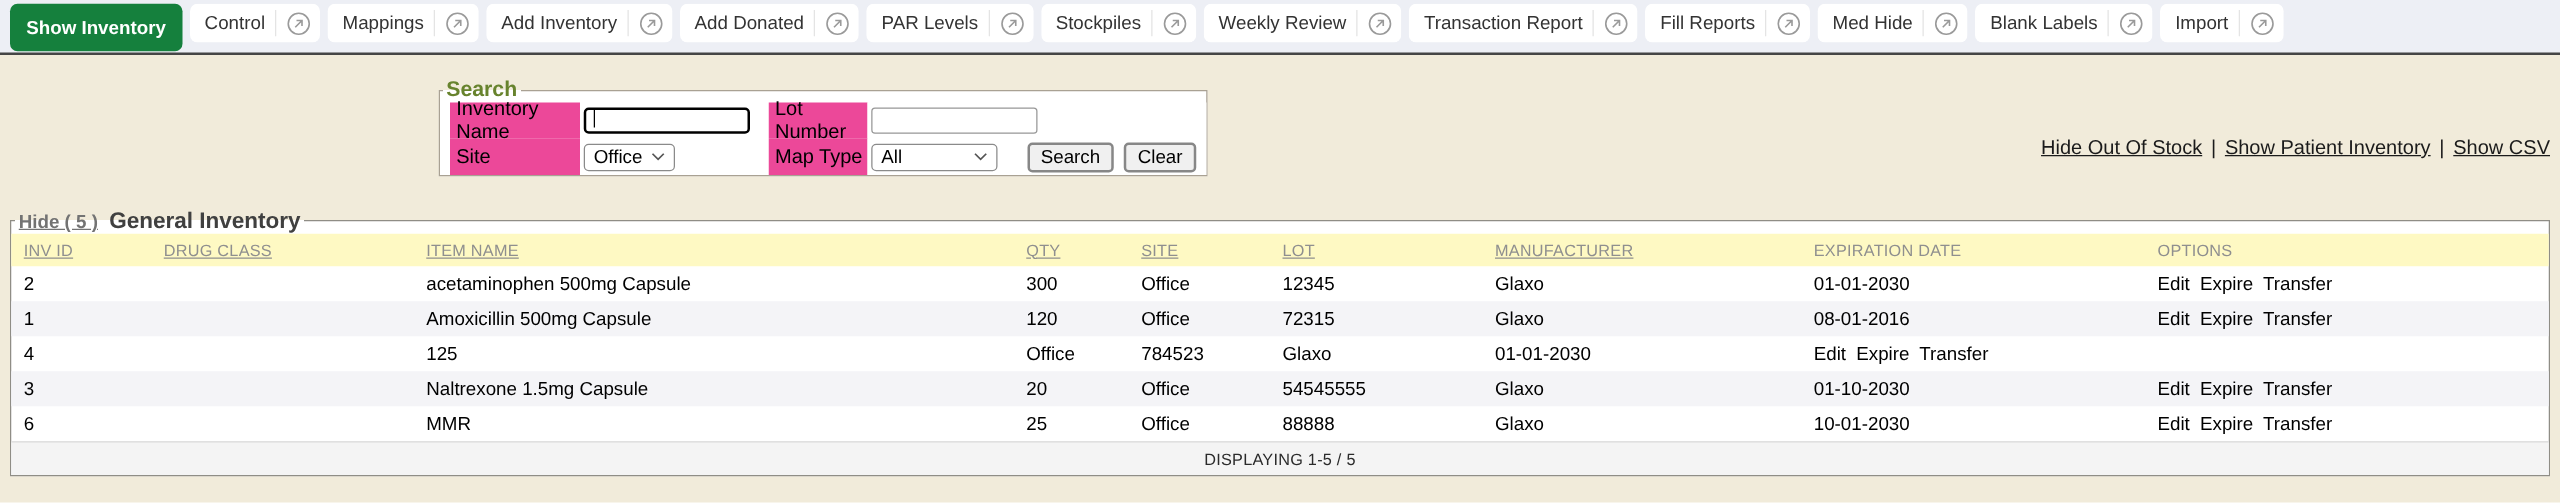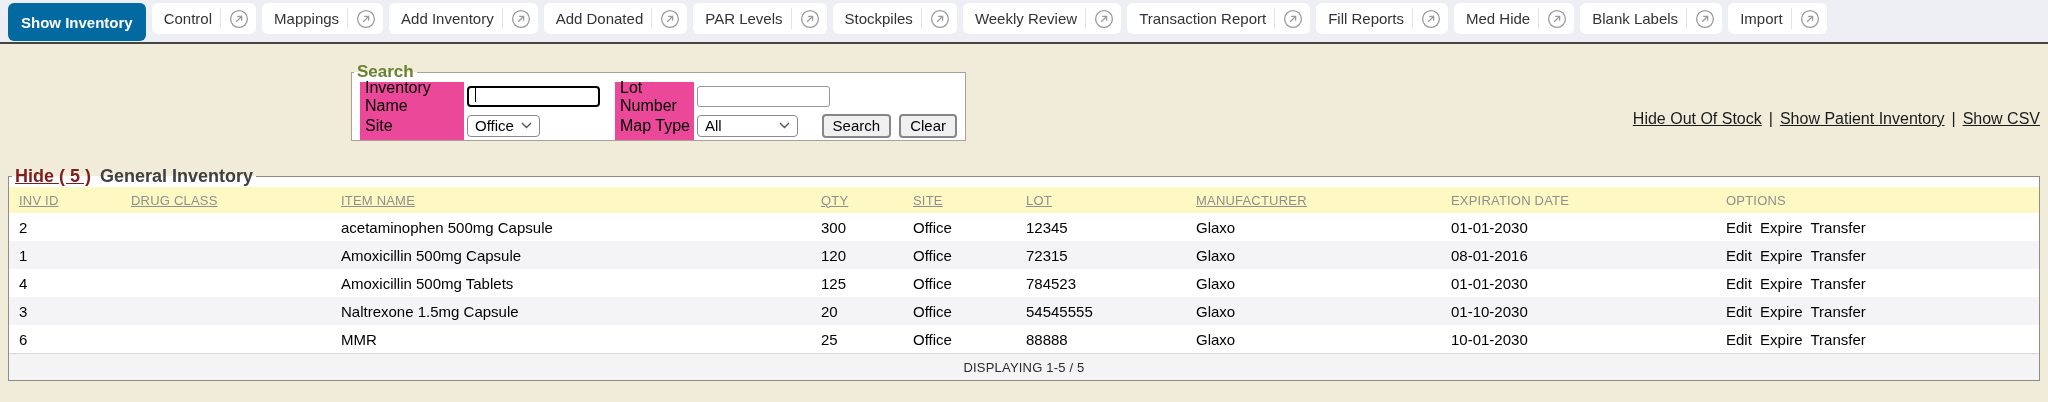--- a/index.html
+++ b/index.html
@@ -22,21 +22,21 @@
     cursor: pointer; flex: 0 0 auto;
   }
   .tab-top { height: 7px; background: #5596d5; }
   .tab-body {
     height: 31px; background: #ffffff; display: flex; align-items: center;
     padding: 0 7px 0 12px; gap: 8px; font-size: 15px; color: #333333;
   }
   .tab-sep { width: 1px; align-self: stretch; margin: 5px 0; background: #e4e4e4; }
   .popout { display: flex; align-items: center; }
   .tab.active {
-    background: #0369a1; height: 38px; flex-direction: row; align-items: center;
+    background: #15803d; height: 38px; flex-direction: row; align-items: center;
     padding: 0 13px; border-radius: 6px;
   }
   .tab.active .tab-label { color: #ffffff; font-weight: bold; font-size: 15px; }
 
   
   fieldset.search-fs {
     position: absolute; left: 351px; top: 62px; width: 615px;
     border: 1px solid #a9a193; padding: 0; margin: 0; background: #ffffff;
   }
   fieldset.search-fs legend {
@@ -79,21 +79,21 @@
   .top-links .sep { text-decoration: none; }
 
   
   fieldset.inv-fs {
     position: absolute; left: 8px; top: 166px; width: 2032px;
     border: 1px solid #8f8d86; padding: 0; margin: 0; background: #ffffff;
   }
   fieldset.inv-fs legend {
     display: flex; align-items: baseline; gap: 9px; margin-left: 3px; padding: 0 3px;
   }
-  .hide-link { color: #7f1d1d; font-weight: bold; font-size: 18px; text-decoration: underline; cursor: pointer; }
+  .hide-link { color: #737373; font-weight: bold; font-size: 15px; text-decoration: underline; cursor: pointer; }
   .inv-title { color: #404040; font-weight: bold; font-size: 18px; }
 
   
   .tbl { width: 100%; }
   .tr {
     display: grid;
     grid-template-columns: 112px 210px 480px 92px 113px 170px 255px 275px 1fr;
     align-items: center; height: 28px;
   }
   .tr.thead { height: 26px; background: #fef9c3; }
@@ -382,21 +382,20 @@
       <div class="td options">
         <span class="opt">Edit</span>
         <span class="opt">Expire</span>
         <span class="opt">Transfer</span>
       </div>
     </div>
 
     <div class="tr">
       <div class="td">4</div>
       <div class="td"></div>
-      <div class="td">Amoxicillin 500mg Tablets</div>
       <div class="td">125</div>
       <div class="td">Office</div>
       <div class="td">784523</div>
       <div class="td">Glaxo</div>
       <div class="td">01-01-2030</div>
       <div class="td options">
         <span class="opt">Edit</span>
         <span class="opt">Expire</span>
         <span class="opt">Transfer</span>
       </div>

